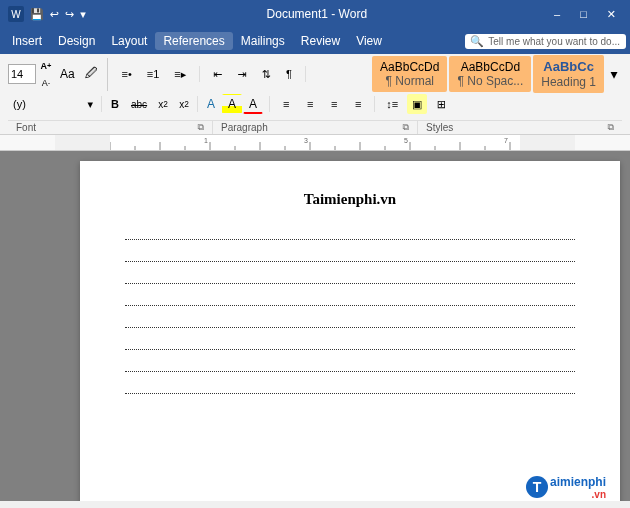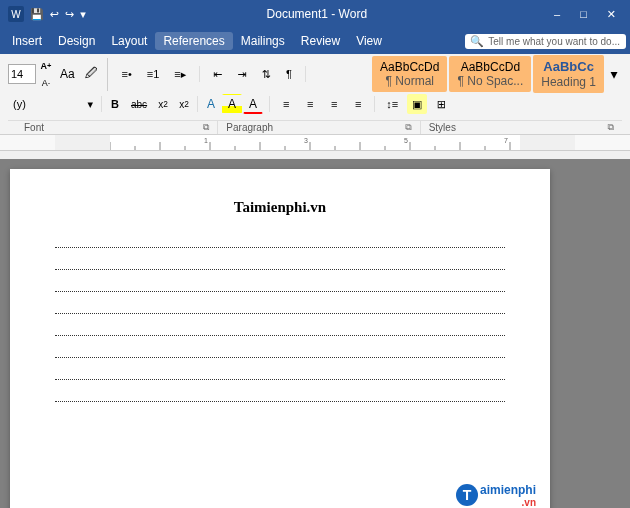--- a/index.html
+++ b/index.html
@@ -198,24 +198,23 @@
       background: white;
       margin: 0 0px;
     }
 
     
     .doc-area {
       background: #808080;
       flex: 1;
       overflow: auto;
       display: flex;
-      justify-content: flex-start;
+      justify-content: flex-end;
       padding: 10px;
       height: calc(508px - 28px - 26px - 88px - 16px);
-      margin-top: 8px;
     }
     .doc-page {
       background: white;
       width: 540px;
       min-height: 350px;
       box-shadow: 0 2px 6px rgba(0,0,0,0.3);
       padding: 30px 45px 30px 45px;
       position: relative;
     }
     .doc-title {
@@ -371,21 +370,21 @@
     <button class="fmt-btn" style="text-align:center;">≡</button>
     <button class="fmt-btn">≡</button>
     <button class="fmt-btn">≡</button>
     <div class="sep-thin"></div>
     <button class="fmt-btn" style="font-size:11px;">↕≡</button>
     <button class="fmt-btn" style="font-size:11px;background:#ffff99;">▣</button>
     <button class="fmt-btn" style="font-size:11px;">⊞</button>
   </div>
 
   <div class="ribbon-groups">
-    <div class="ribbon-group" style="flex:1;min-width:100px;margin-left:8px;">
+    <div class="ribbon-group" style="flex:1;min-width:100px;">
       <span>Font</span>
       <span class="group-expander">⧉</span>
     </div>
     <div class="ribbon-group" style="flex:1;">
       <span>Paragraph</span>
       <span class="group-expander">⧉</span>
     </div>
     <div class="ribbon-group" style="flex:1;">
       <span>Styles</span>
       <span class="group-expander">⧉</span>

